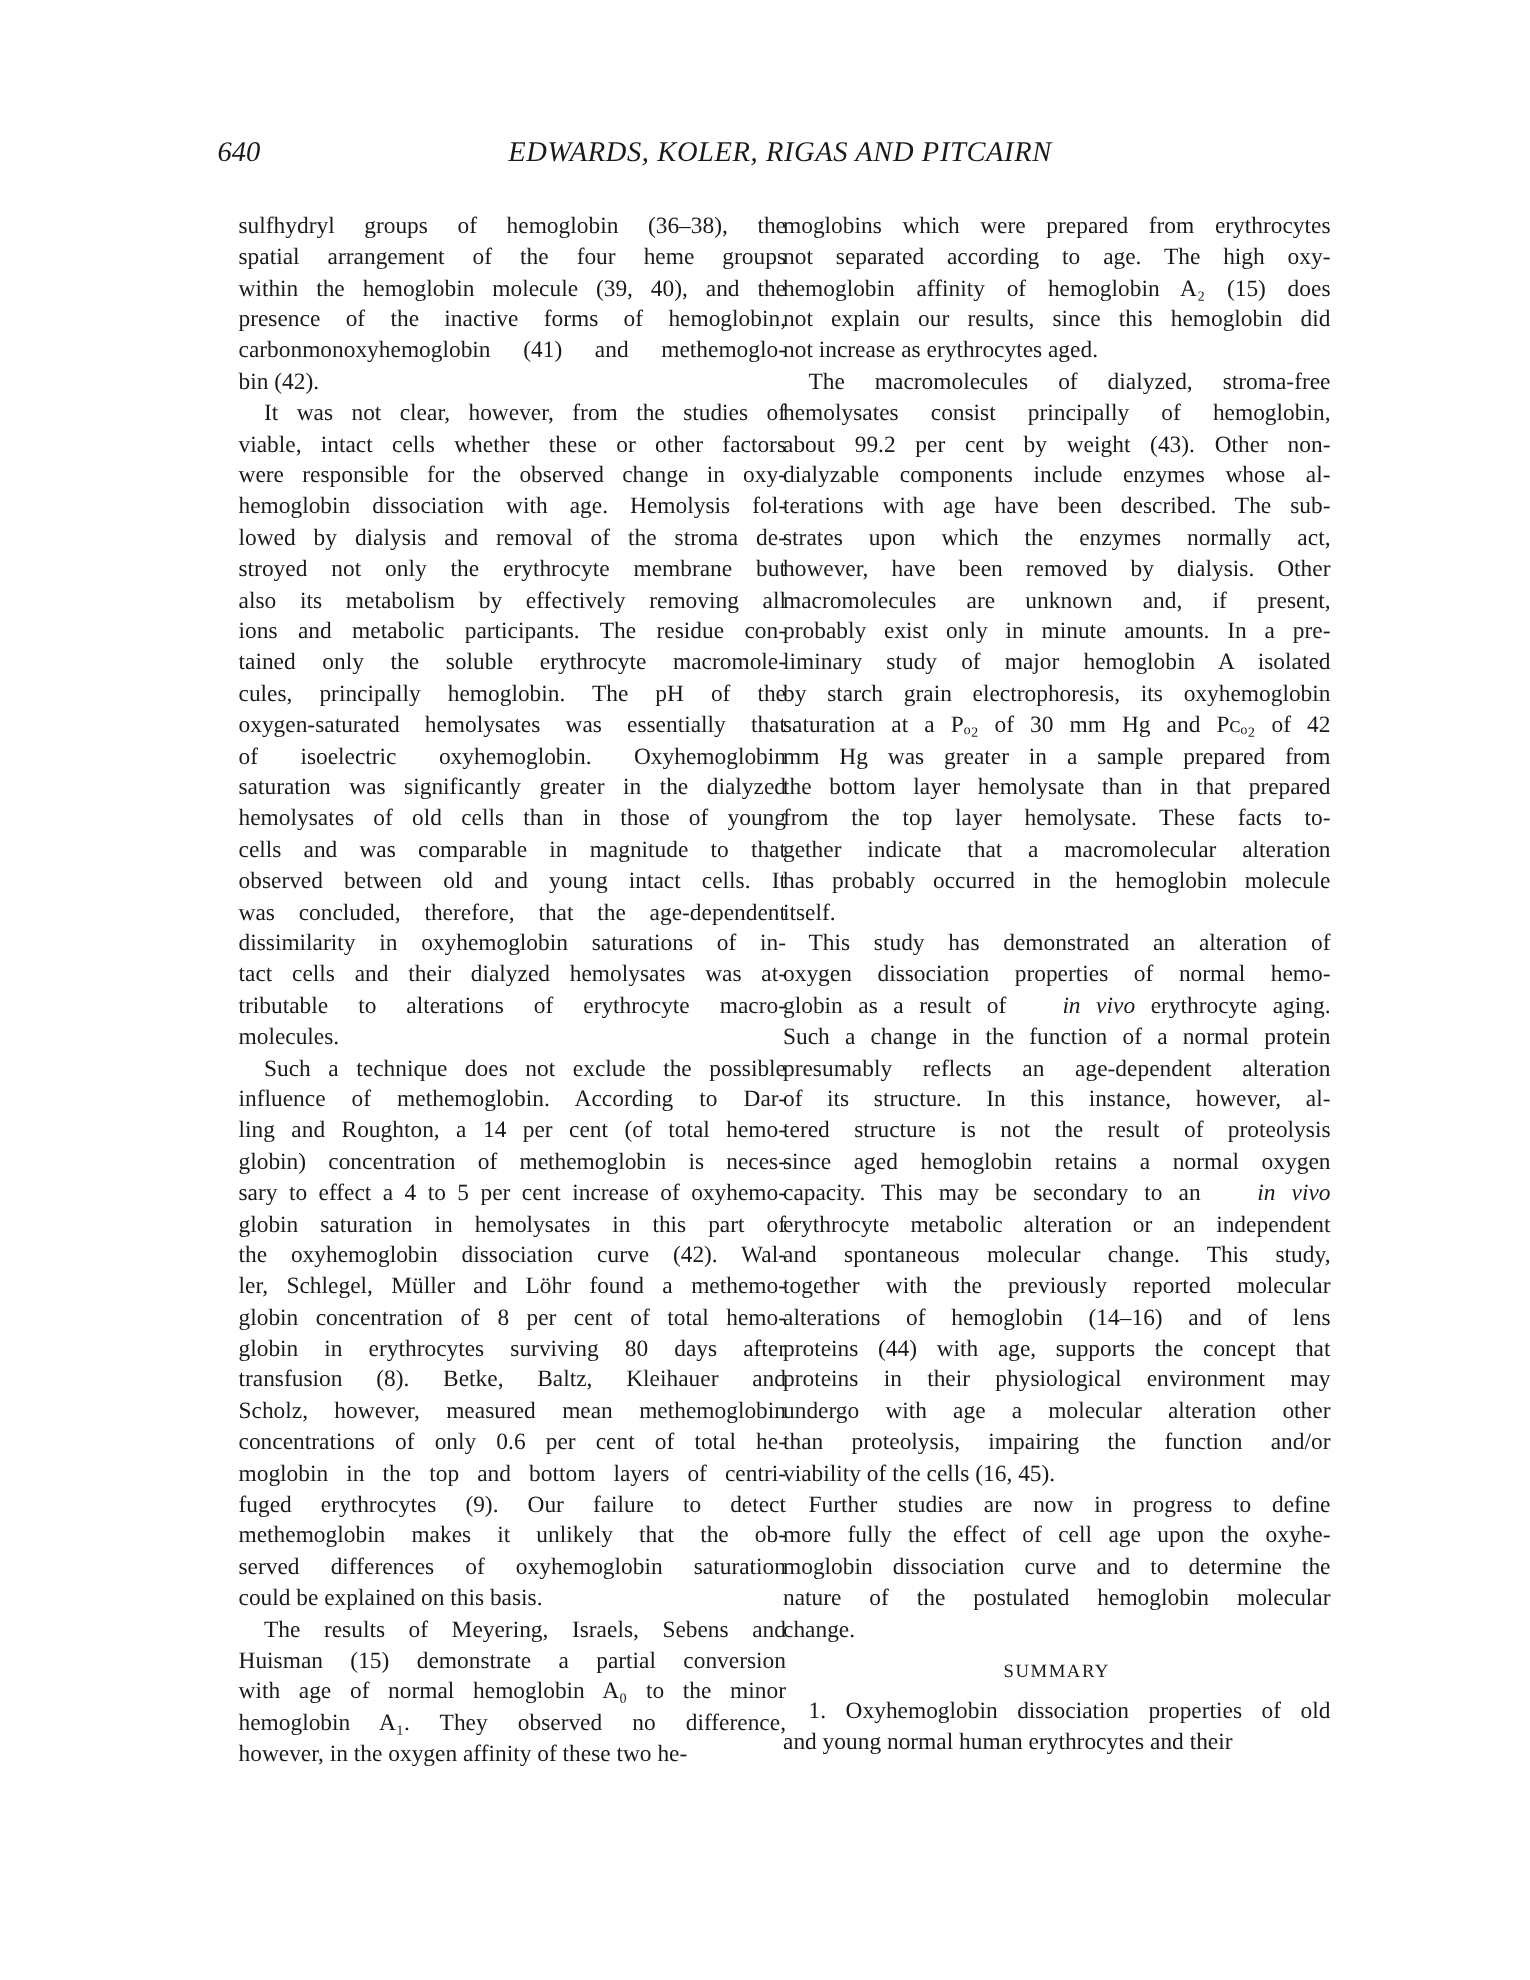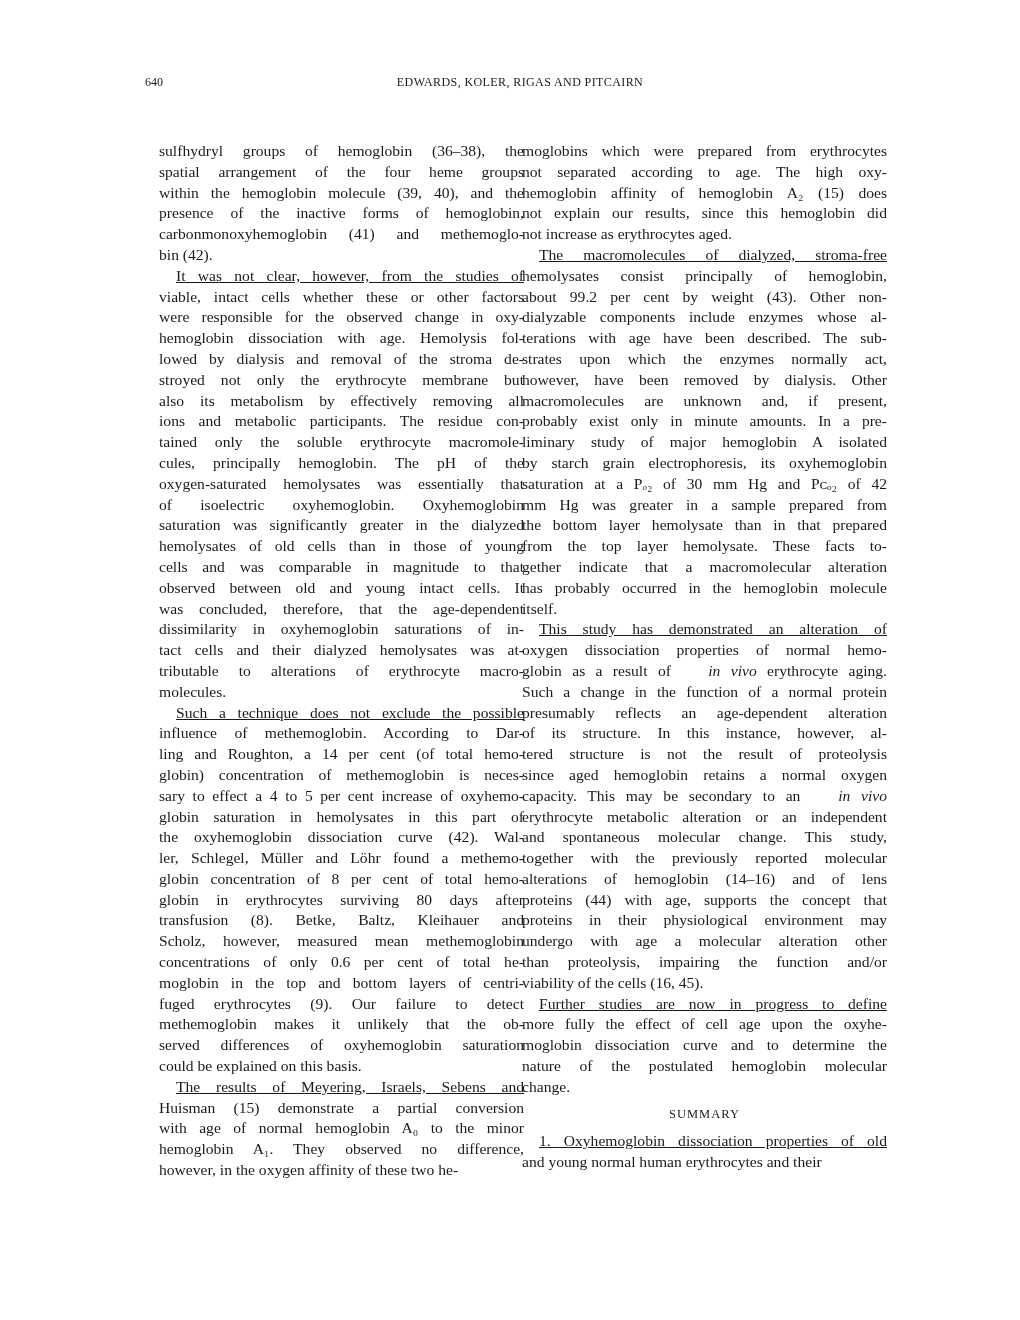--- a/index.html
+++ b/index.html
@@ -1,28 +1,28 @@
 <!DOCTYPE html>
 <html><head>
 <meta charset="utf-8">
 <style>
   html, body { margin: 0; padding: 0; background: #ffffff; }
   body { width: 1020px; height: 1320px; position: relative; overflow: hidden; color: #1a1a1a; }
   .page { position: absolute; left: 0; top: 0; width: 1020px; height: 1320px; }
-  .running-head { position: absolute; top: 75px; left: 145px; width: 750px; height: 22px;
-    font-family: "Liberation Serif", "DejaVu Serif", serif; font-size: 12px; }
+  .running-head { position: absolute; top: 91px; left: 145px; width: 750px; height: 22px;
+    font-family: "Liberation Serif", "DejaVu Serif", serif; font-size: 19px; font-style: italic; }
   .page-number { position: absolute; left: 0; top: 0; }
   .authors { position: absolute; left: 0; right: 0; text-align: center; letter-spacing: 0.4px; }
   .col { position: absolute; top: 141px; width: 365px;
     font-family: "Liberation Serif", "DejaVu Serif", serif; font-size: 15.6px; line-height: 20.8px; }
   .col-left { left: 159px; }
   .col-right { left: 522px; }
   .line { display: block; white-space: nowrap; text-align: justify; text-align-last: justify; height: 20.8px; }
   .line.last { text-align-last: left; }
-  .line.indent { text-indent: 0; padding-left: 17px; text-decoration: underline; }
+  .line.indent { text-indent: 0; padding-left: 17px; }
   .heading { display: block; text-align: center; font-size: 12.5px; letter-spacing: 1px; height: 20.8px;
     margin-top: 6px; margin-bottom: 7px; }
   i { font-style: italic; margin-left: 27px; }
 </style>
 </head>
 <body>
 
 <div class="page">
 
   <div class="running-head">

